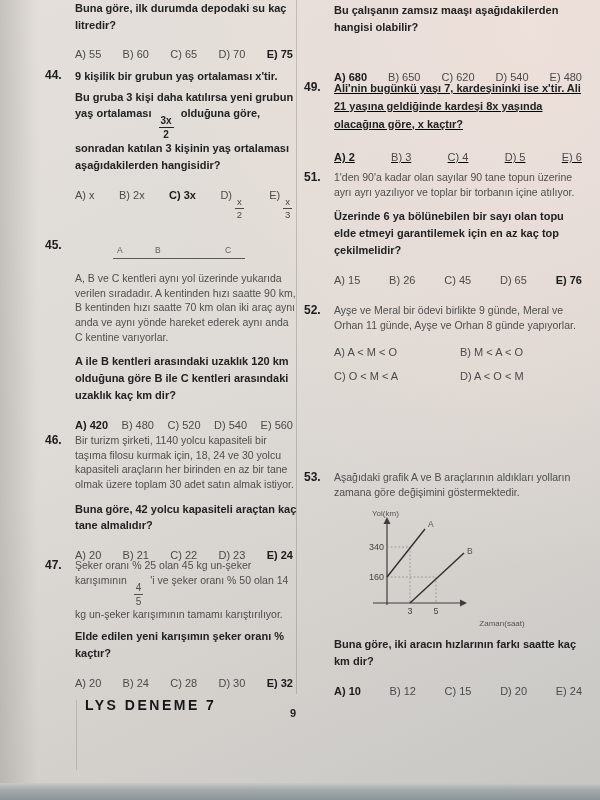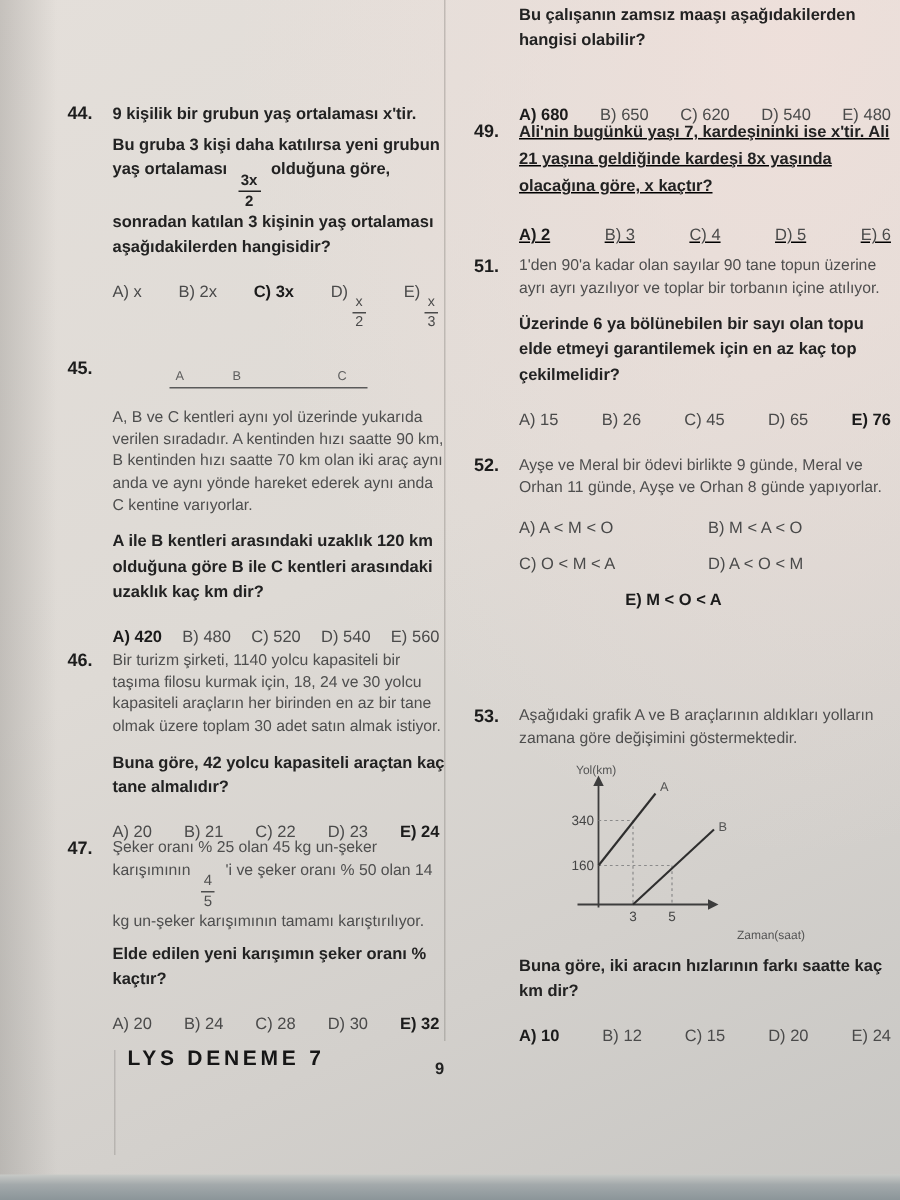--- a/index.html
+++ b/index.html
@@ -12,21 +12,21 @@
   }
   .edge-left{position:absolute;left:0;top:0;bottom:0;width:38px;
     background:linear-gradient(to right,rgba(125,123,119,.30),rgba(125,123,119,0));}
   .bottom-strip{position:absolute;left:0;right:0;bottom:0;height:17px;
     background:linear-gradient(to bottom,#c8cac7 0,#a3a9ab 40%,#8b9599 100%);}
   .divider{position:absolute;left:296px;top:0;width:1px;height:694px;background:rgba(120,117,111,.35);}
   .footer-rule{position:absolute;left:76px;top:700px;width:1px;height:70px;background:rgba(120,117,111,.30);}
 
   .col{position:absolute;top:0;}
   .col-left{left:45px;width:252px;height:800px;}
-  .col-right{left:316px;width:282px;height:800px;}
+  .col-right{left:304px;width:282px;height:800px;}
 
   .question{position:absolute;left:0;width:100%;}
   .qnum{position:absolute;left:0;top:0;font-weight:700;font-size:12px;color:#1c1c1c;}
   .qbody{margin-left:30px;}
 
   .reg{font-size:10.5px;line-height:1.40;color:#4e4e4e;margin:0 0 9px;}
   .stem{font-size:11px;line-height:1.52;font-weight:700;color:#222;margin:0;}
   .stem-sp{line-height:1.62;}
 
   .opts{display:flex;justify-content:space-between;align-items:baseline;
@@ -62,20 +62,32 @@
 </head>
 <body>
 
 <div class="page">
   <div class="edge-left"></div>
   <div class="divider"></div>
   <div class="footer-rule"></div>
 
   <div class="col col-left">
 
+    <div class="question" style="top:0px;">
+      <div class="qbody">
+        <p class="stem">Buna göre, ilk durumda depodaki su kaç litredir?</p>
+        <div class="opts">
+          <span class="opt">A) 55</span>
+          <span class="opt">B) 60</span>
+          <span class="opt">C) 65</span>
+          <span class="opt">D) 70</span>
+          <span class="opt ans">E) 75</span>
+        </div>
+      </div>
+    </div>
 
     <div class="question" style="top:68px;">
       <span class="qnum">44.</span>
       <div class="qbody">
         <p class="stem" style="margin-bottom:4px;">9 kişilik bir grubun yaş ortalaması x'tir.</p>
         <p class="stem">
           <span>Bu gruba 3 kişi daha katılırsa yeni grubun yaş ortalaması</span>
           <span class="frac">
             <span class="fnum">3x</span>
             <span class="fden">2</span>
@@ -206,23 +218,20 @@
         <p class="reg">Ayşe ve Meral bir ödevi birlikte 9 günde, Meral ve Orhan 11 günde, Ayşe ve Orhan 8 günde yapıyorlar.</p>
         <div class="opts-grid">
           <div class="opts-row">
             <span class="opt">A)  A &lt; M &lt; O</span>
             <span class="opt">B)  M &lt; A &lt; O</span>
           </div>
           <div class="opts-row">
             <span class="opt">C)  O &lt; M &lt; A</span>
             <span class="opt">D)  A &lt; O &lt; M</span>
           </div>
-          <div class="opts-row opts-row-center">
-            <span class="opt ans">E)  M &lt; O &lt; A</span>
-          </div>
         </div>
       </div>
     </div>
 
     <div class="question" style="top:470px;">
       <span class="qnum">53.</span>
       <div class="qbody">
         <p class="reg">Aşağıdaki grafik A ve B araçlarının aldıkları yolların zamana göre değişimini göstermektedir.</p>
 
         <div class="chart">

